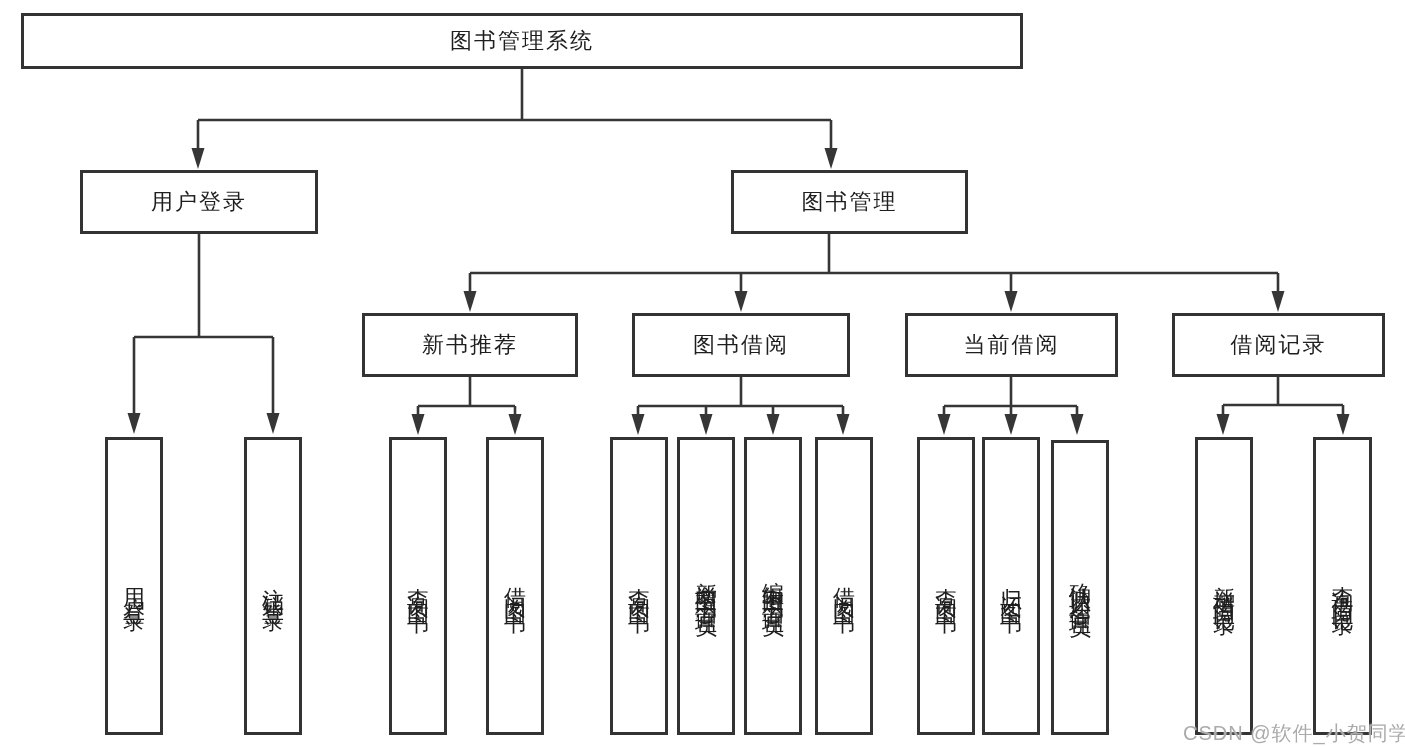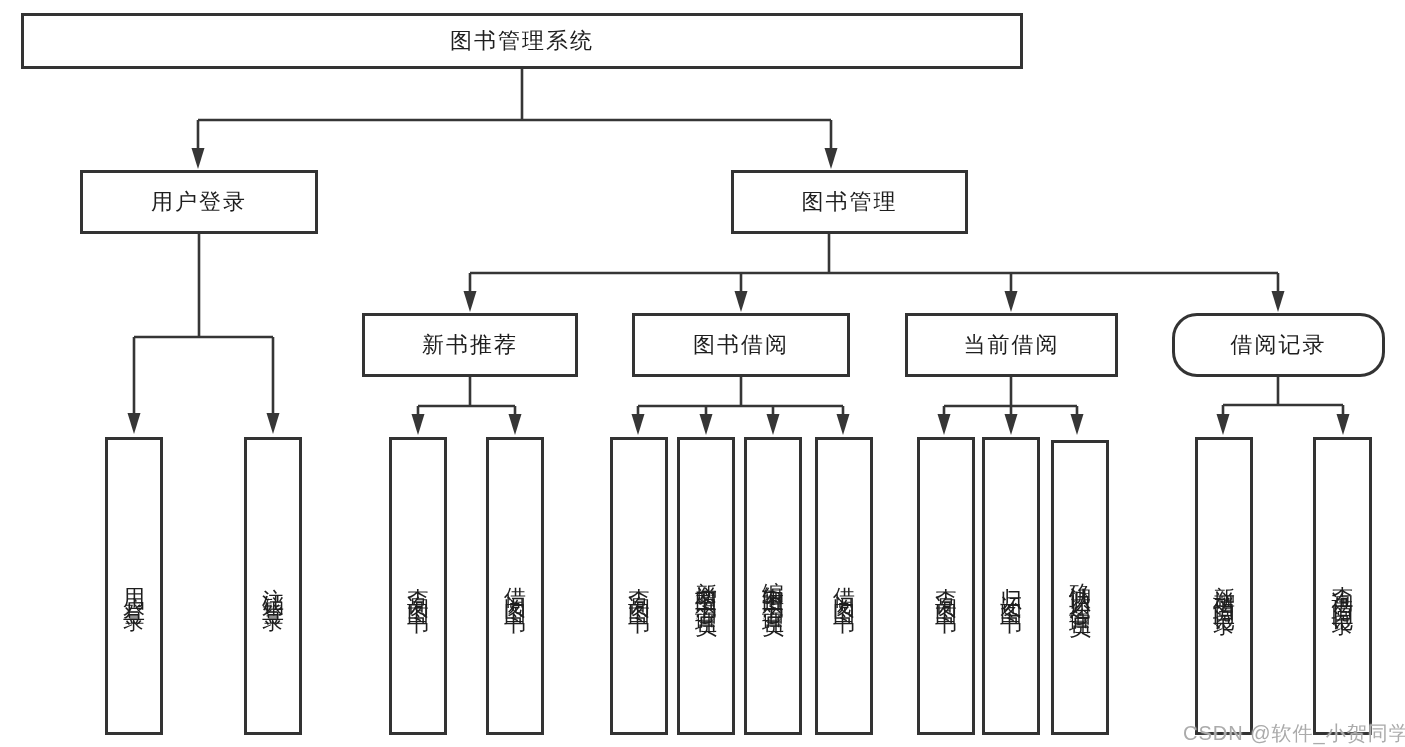--- a/index.html
+++ b/index.html
@@ -129,21 +129,21 @@
 
   <div class="box" style="left:632px; top:313px; width:218px; height:64px;">
     <span class="hlabel">图书借阅</span>
   </div>
   <div class="box" style="left:362px; top:313px; width:216px; height:64px;">
     <span class="hlabel">新书推荐</span>
   </div>
   <div class="box" style="left:905px; top:313px; width:213px; height:64px;align-items:center;">
     <span class="hlabel">当前借阅</span>
   </div>
-  <div class="box" style="left:1172px; top:313px; width:213px; height:64px;border-radius:25px;">
+  <div class="box" style="left:1172px; top:313px; width:213px; height:64px;">
     <span class="hlabel">借阅记录</span>
   </div>
 
   <div class="box" style="left:105px; top:437px; width:58px; height:298px;">
     <span class="vlabel">用户登录</span>
   </div>
   <div class="box" style="left:244px; top:437px; width:58px; height:298px;">
     <span class="vlabel">注销登录</span>
   </div>
 

